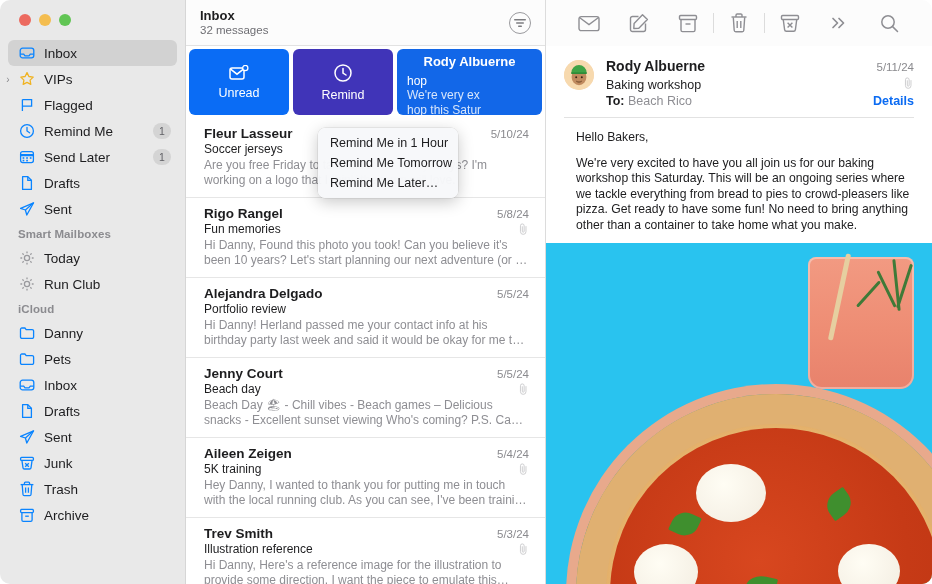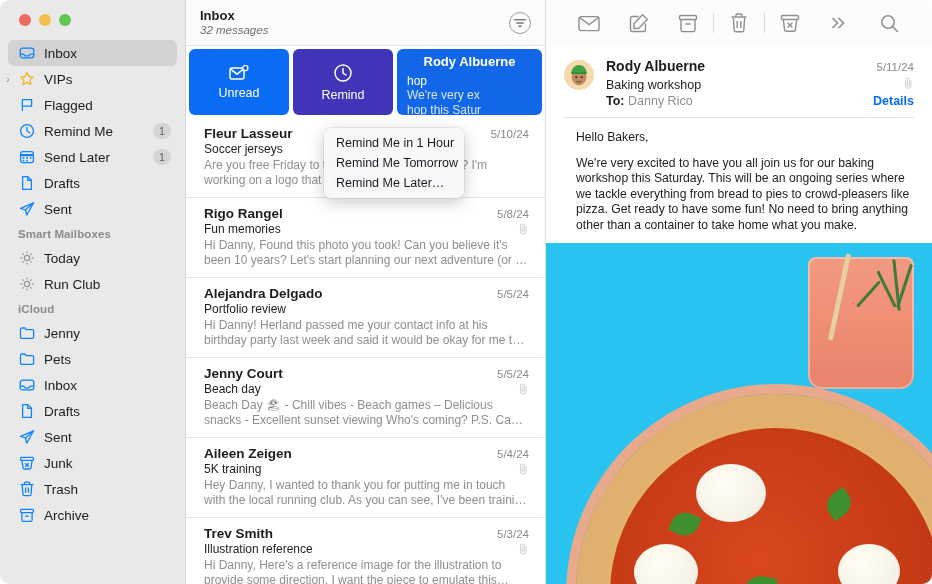--- a/index.html
+++ b/index.html
@@ -65,21 +65,21 @@
     width:360px; flex:0 0 360px; height:100%;
     background:#fff; display:flex; flex-direction:column;
     border-right:1px solid #dcdcdc; position:relative;
   }
   .list-header {
     height:46px; flex:0 0 46px; display:flex; align-items:center;
     justify-content:space-between; padding:0 14px 0 14px;
     background:#fcfcfc; border-bottom:1px solid #e2e2e2;
   }
   .lh-title { font-size:13px; font-weight:700; color:#1d1d1f; line-height:15px;}
-  .lh-sub { font-size:11.5px; color:#6e6e73; line-height:14px;font-style:italic; }
+  .lh-sub { font-size:11.5px; color:#6e6e73; line-height:14px; }
   .filter-btn {
     width:22px; height:22px; border-radius:50%;
     border:1.3px solid #9a9a9e; display:flex;
     align-items:center; justify-content:center;
   }
   .list-body { flex:1; overflow:hidden; position:relative; }
 
   
   .swipe-row { height:72px; display:flex; position:relative; }
   .swipe-action {
@@ -111,21 +111,21 @@
   .mr-subj { font-size:12px; color:#1d1d1f; flex:1; }
   .clip { width:11px; height:12px; opacity:.45; }
   .mr-prev {
     font-size:12px; color:#8e8e93; line-height:15px; margin-top:2px;
     display:-webkit-box; -webkit-line-clamp:2; -webkit-box-orient:vertical;
     overflow:hidden;
   }
 
   
   .ctx-menu {
-    position:absolute; left:138px; top:82px; width:140px;
+    position:absolute; left:132px; top:82px; width:140px;
     background:rgba(246,247,250,0.93);
     backdrop-filter:blur(18px);
     border-radius:7px; padding:5px 0;
     box-shadow:0 4px 16px rgba(0,0,0,.22), 0 0 0 .5px rgba(0,0,0,.12);
     z-index:40;
   }
   .ctx-item {
     font-size:12.5px; color:#1d1d1f; padding:3px 10px 3px 12px;
     white-space:nowrap;
   }
@@ -314,21 +314,21 @@
           </span>
           <span class="sb-label">Run Club</span>
         </div>
         <div class="sec-head">iCloud</div>
         <div class="sb-item">
           <span class="sb-icon">
             <svg width="16" height="16" viewBox="0 0 16 16">
               <path d="M1.5 4.4a1.4 1.4 0 0 1 1.4-1.4h3l1.3 1.6h6a1.4 1.4 0 0 1 1.4 1.4v6a1.4 1.4 0 0 1-1.4 1.4H2.9a1.4 1.4 0 0 1-1.4-1.4z" fill="none" stroke="#0a84ff" stroke-width="1.3"></path>
             </svg>
           </span>
-          <span class="sb-label">Jenny</span>
+          <span class="sb-label">Danny</span>
         </div>
         <div class="sb-item">
           <span class="sb-icon">
             <svg width="16" height="16" viewBox="0 0 16 16">
               <path d="M1.5 4.4a1.4 1.4 0 0 1 1.4-1.4h3l1.3 1.6h6a1.4 1.4 0 0 1 1.4 1.4v6a1.4 1.4 0 0 1-1.4 1.4H2.9a1.4 1.4 0 0 1-1.4-1.4z" fill="none" stroke="#0a84ff" stroke-width="1.3"></path>
             </svg>
           </span>
           <span class="sb-label">Pets</span>
         </div>
         <div class="sb-item">
@@ -618,21 +618,21 @@
           </div>
           <div class="mh-line">
             <div class="mh-subj">Baking workshop</div>
             <svg class="clip" viewBox="0 0 11 13">
                 <path d="M8.2 3.4v5.9a3 3 0 0 1-6 0V3a2 2 0 0 1 4 0v6a1 1 0 0 1-2 0V3.6" fill="none" stroke="#8a8a8e" stroke-width="1"></path>
               </svg>
           </div>
           <div class="mh-line">
             <div class="mh-to">
               <b>To:</b>
-              <span>Danny Rico</span>
+              <span>Beach Rico</span>
             </div>
             <div class="details-link">Details</div>
           </div>
         </div>
       </div>
     </div>
     <div class="hr"></div>
 
     <div class="mail-body">
       <p>Hello Bakers,</p>

